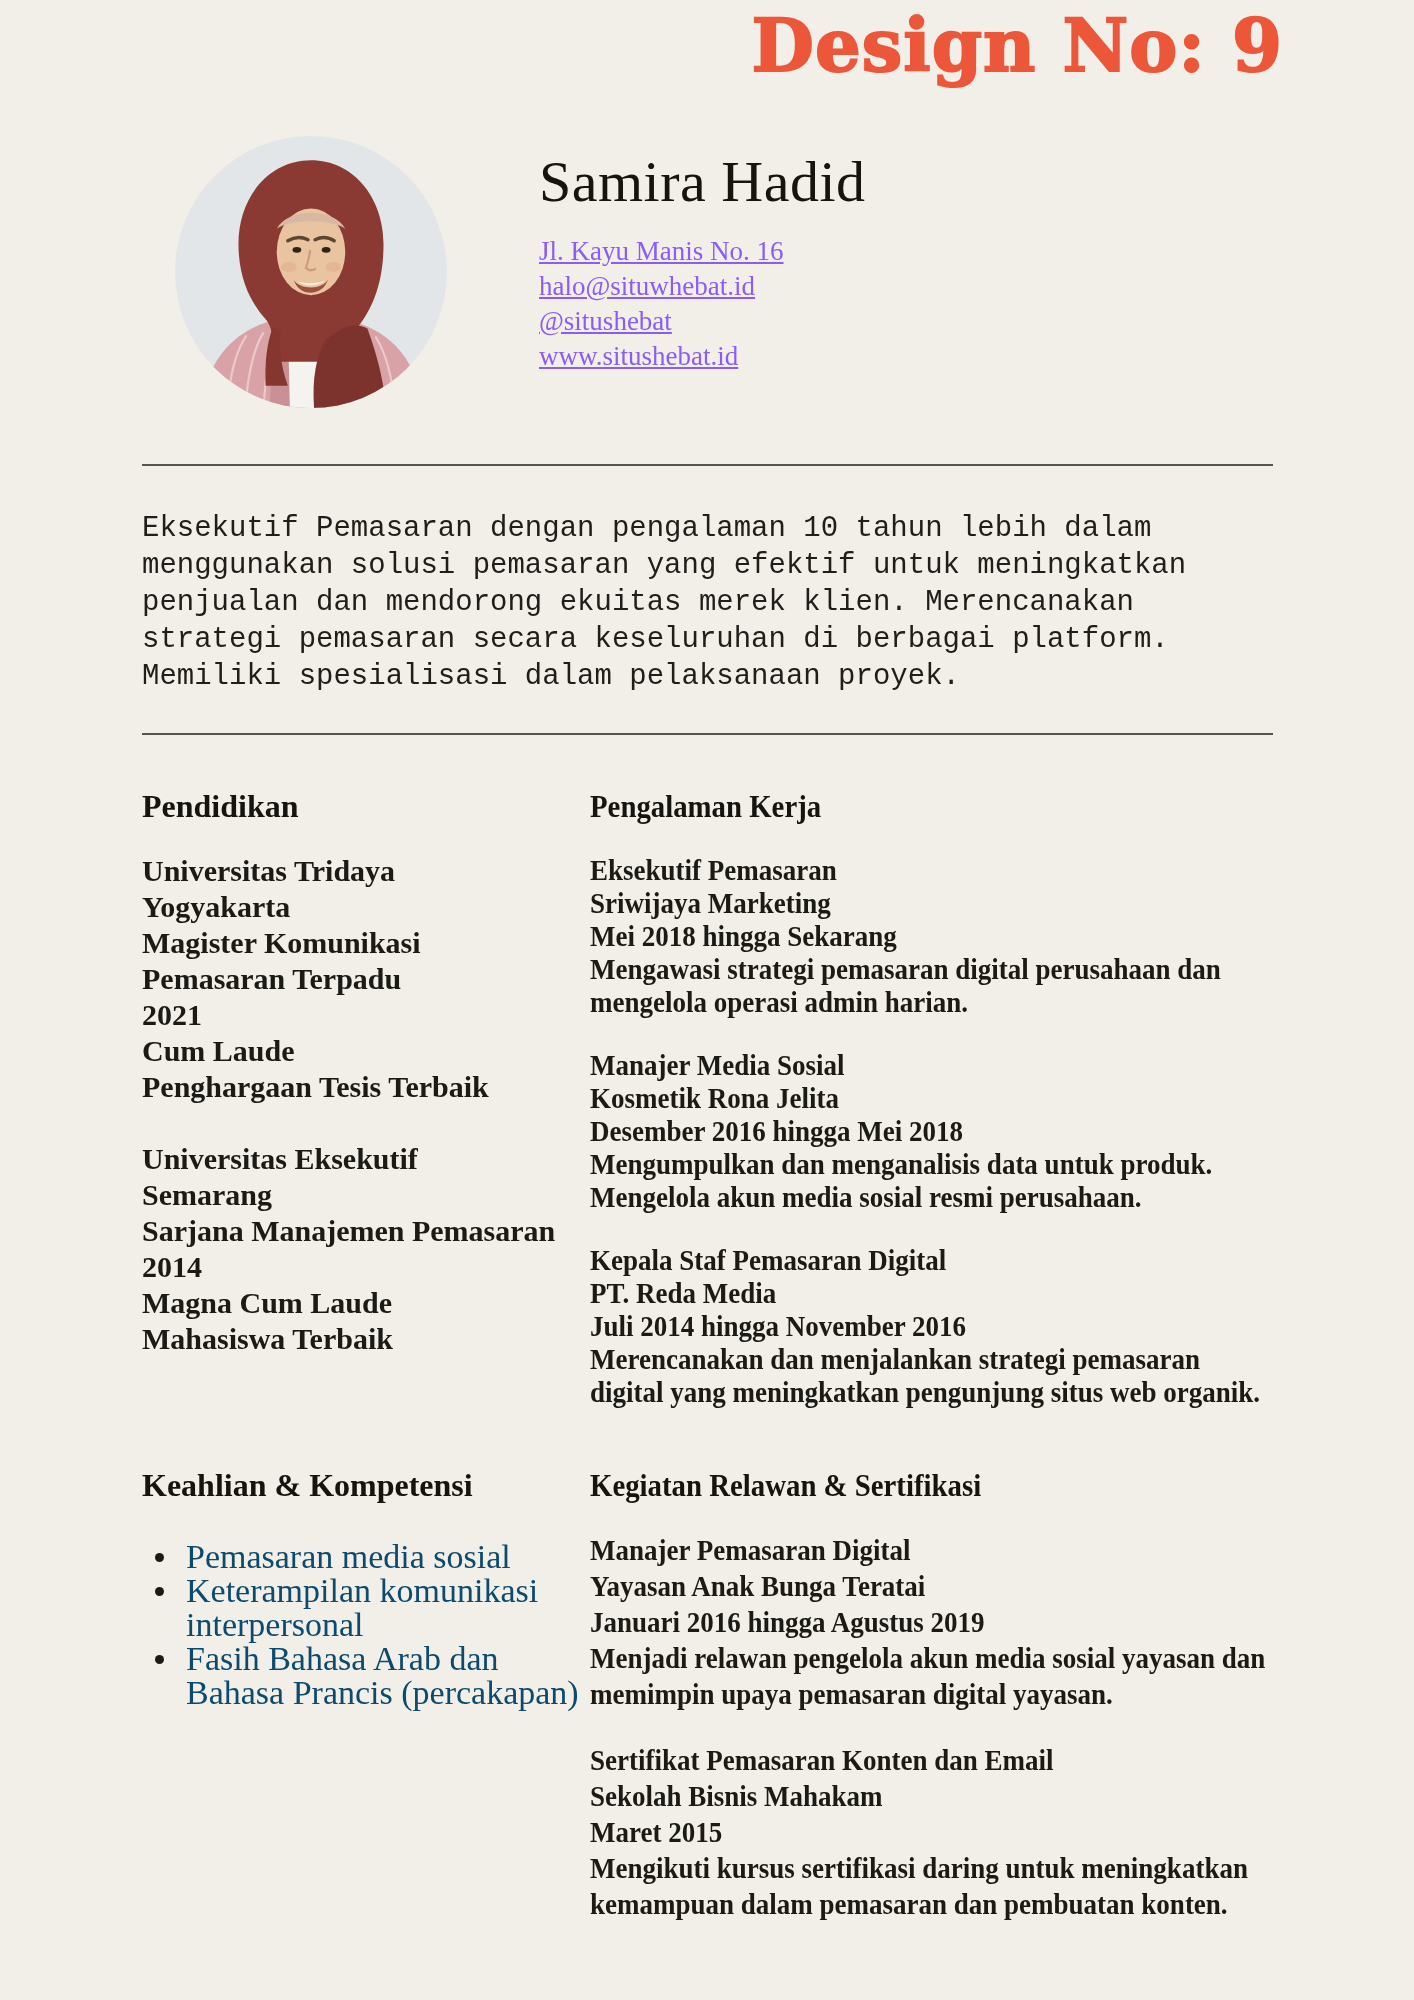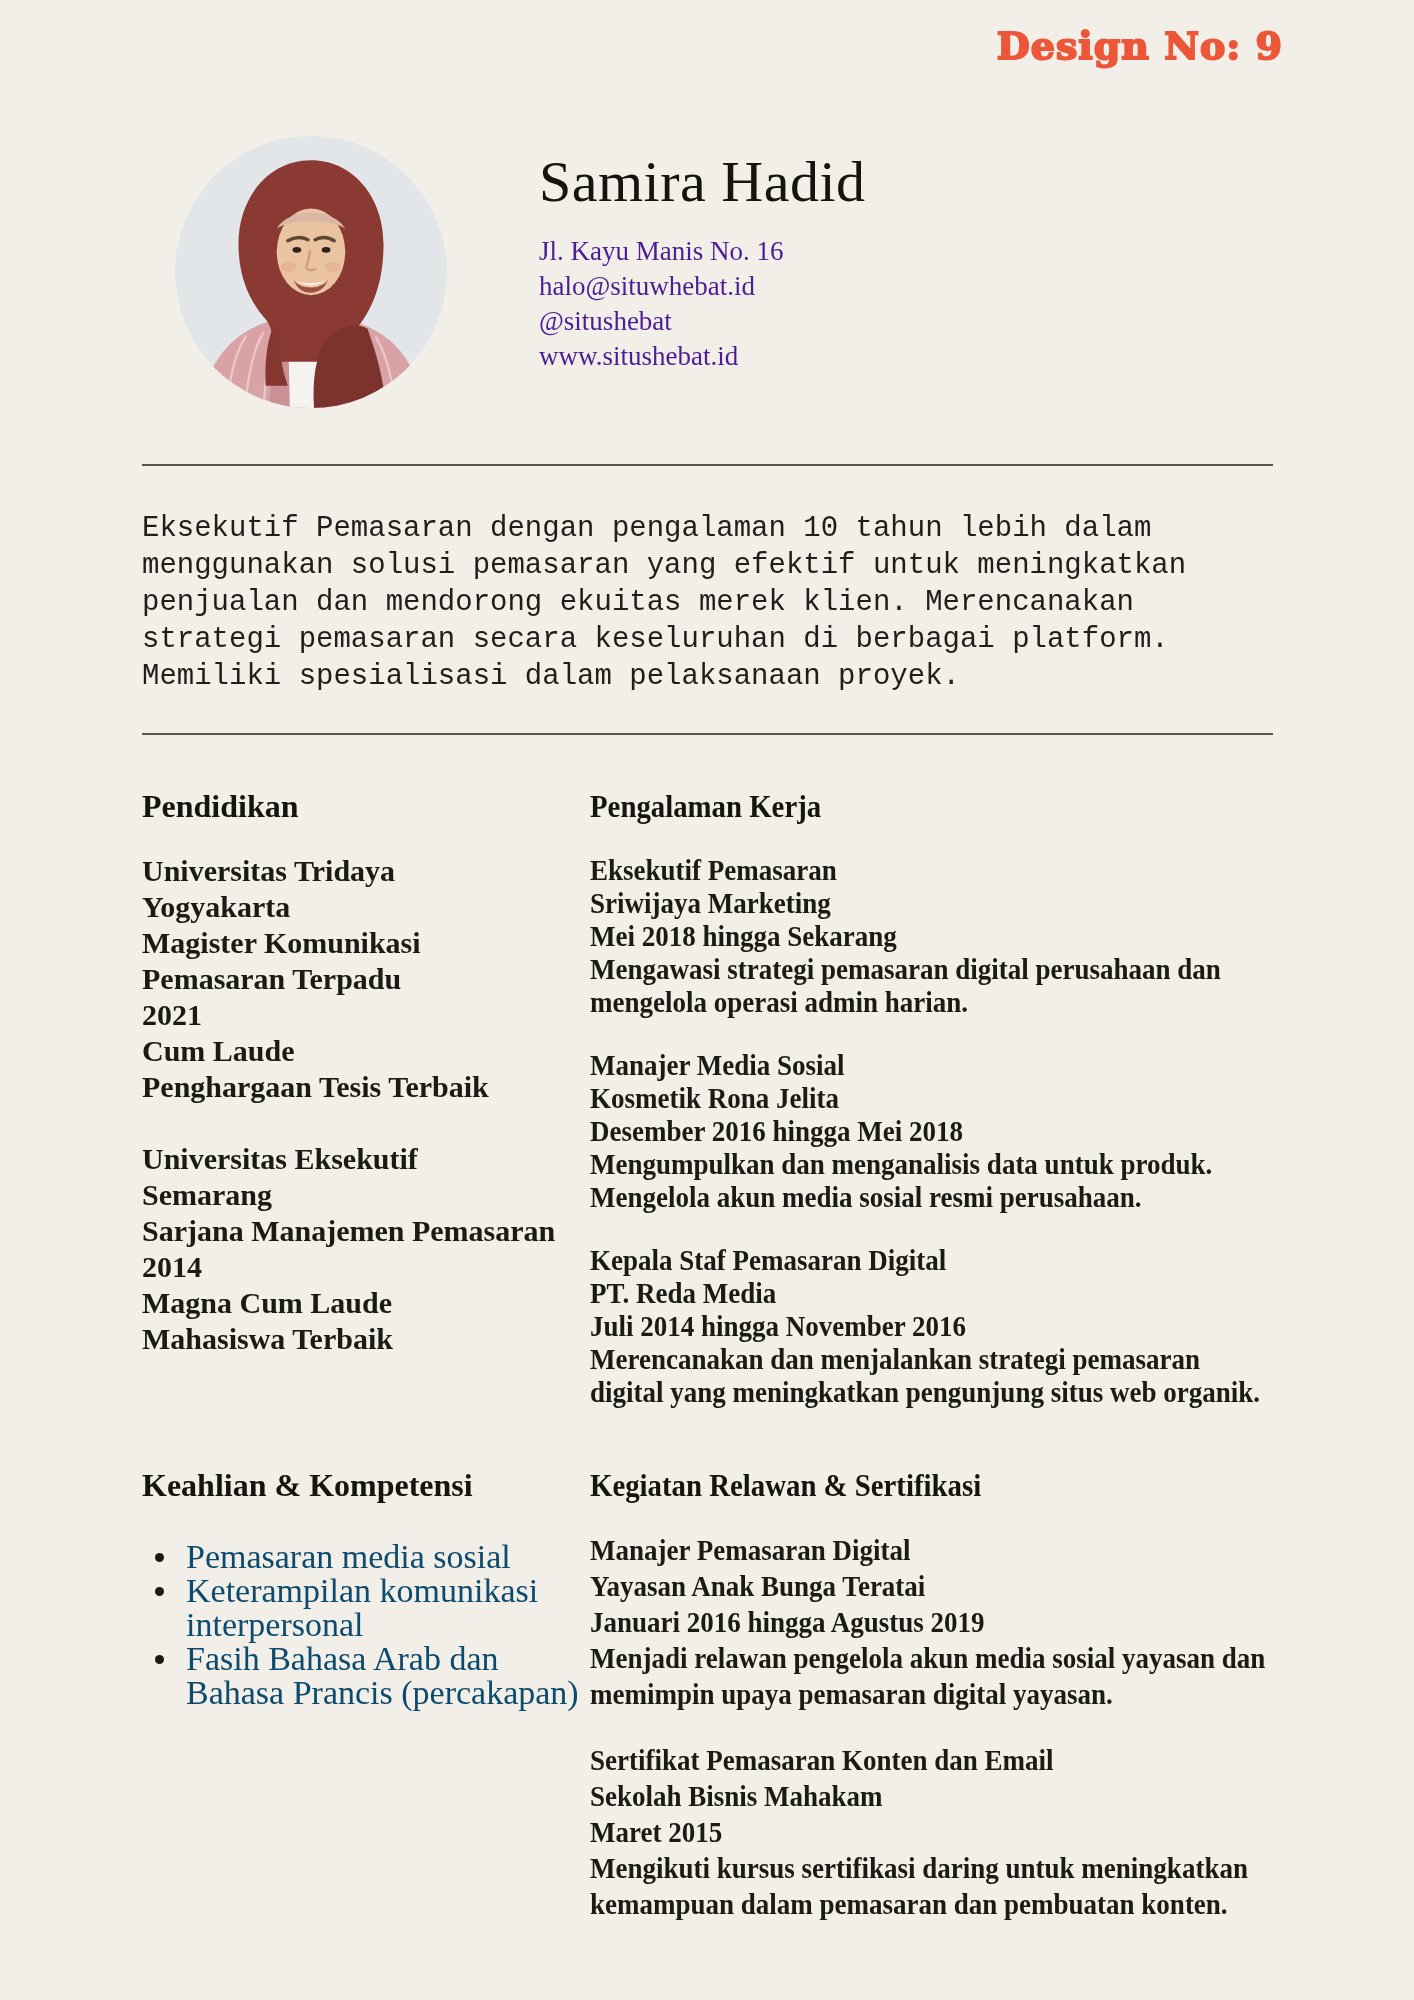--- a/index.html
+++ b/index.html
@@ -12,34 +12,34 @@
     background:#F2EFE8;
     font-family:"Liberation Serif", serif;
     color:#1F1D19;
     overflow:hidden;
   }
   
   .design-header { padding:14px 131px 0 0; text-align:right; }
   .design-label {
     font-family:"DejaVu Serif", serif;
     font-weight:bold;
-    font-size:38px;
+    font-size:72px;
     line-height:64px;
     color:#EC573A;
     -webkit-text-stroke:2px #EC573A;
     letter-spacing:1px;
   }
   
   .profile-row { display:flex; margin-top:58px; padding-left:175px; }
   .photo-wrap { width:272px; height:272px; flex:0 0 272px; }
   .photo-wrap svg { display:block; width:272px; height:272px; }
   .id-block { margin-left:92px; padding-top:10px; }
   .person-name { font-size:58px; line-height:72px; font-weight:normal; color:#15140F; letter-spacing:0.5px; }
   .contact-list { list-style:none; margin-top:16px; }
-  .contact-list li { font-size:27px; line-height:35px; color:#4c1d95; }
+  .contact-list li { font-size:27px; line-height:35px; color:#8b5cf6;text-decoration:underline; }
   
   .rule { border:none; border-top:2px solid #57544E; margin:0 141px 0 142px; }
   .rule-1 { margin-top:56px; }
   .rule-2 { margin-top:38px; }
   
   .summary {
     margin:44px 141px 0 142px;
     width:1135px;
     font-size:29px; line-height:37px; color:#201E1A;font-family:Liberation Mono, monospace;
   }

